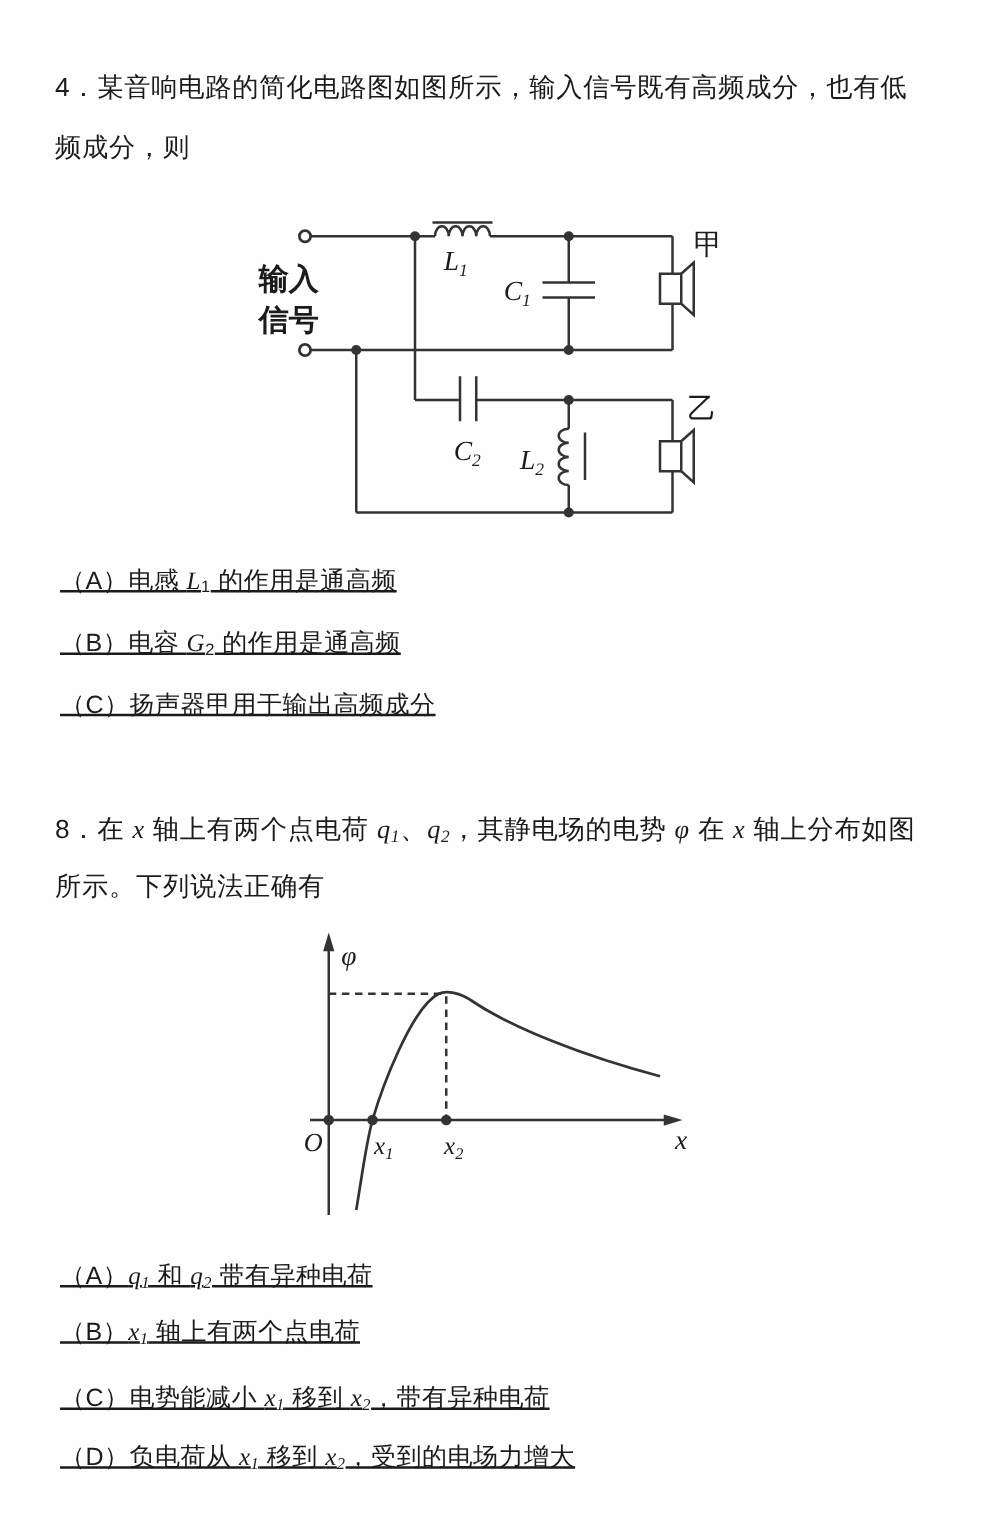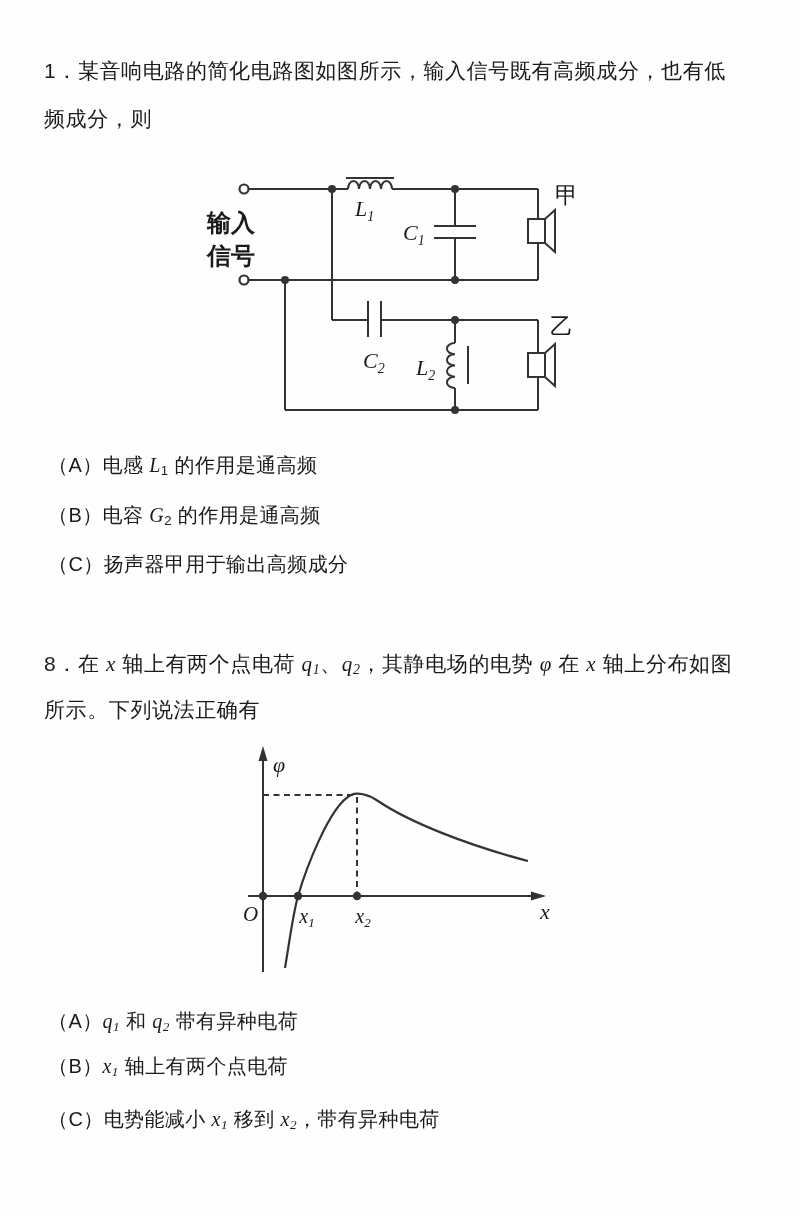--- a/index.html
+++ b/index.html
@@ -1,36 +1,36 @@
 <!DOCTYPE html>
 <html><head>
 <meta charset="utf-8">
 <style>
   html,body{margin:0;padding:0;background:#ffffff;}
   #page{
     position:relative;width:800px;height:1216px;background:#fefefe;overflow:hidden;
     font-family:"Liberation Sans","DejaVu Sans",sans-serif;color:#1b1b1b;
   }
   .qline{position:absolute;font-size:21px;line-height:1.3;letter-spacing:0.6px;white-space:nowrap;}
-  .opt{position:absolute;font-size:20px;line-height:1.3;letter-spacing:0.4px;white-space:nowrap;}
+  .opt{position:absolute;font-size:20px;line-height:1.3;letter-spacing:0.4px;white-space:nowrap;text-decoration:underline;}
   .seg-n{}
   .seg-i{font-family:"Liberation Serif","DejaVu Serif",serif;font-style:italic;}
   .seg-s{font-size:0.66em;vertical-align:-0.22em;}
   .seg-is{font-family:"Liberation Serif","DejaVu Serif",serif;font-style:italic;font-size:0.66em;vertical-align:-0.25em;}
   svg{position:absolute;}
   svg text{fill:#1b1b1b;}
   .ser{font-family:"Liberation Serif","DejaVu Serif",serif;font-style:italic;}
   .cjk{font-family:"Liberation Sans","DejaVu Sans",sans-serif;}
 </style>
 </head>
 <body>
 
 <div id="page">
 
-  <div class="qline" style="left:44px;top:57px">1．某音响电路的简化电路图如图所示，输入信号既有高频成分，也有低</div>
+  <div class="qline" style="left:44px;top:57px">4．某音响电路的简化电路图如图所示，输入信号既有高频成分，也有低</div>
   <div class="qline" style="left:44px;top:105px">频成分，则</div>
 
   <svg style="left:192px;top:160px" width="400" height="265" viewBox="0 0 400 265">
     <g stroke="#333" stroke-width="2" fill="none">
 
       <line x1="56" y1="29" x2="156" y2="29"></line>
       <line x1="200" y1="29" x2="346" y2="29"></line>
 
       <path d="M156,29 a5.5,8 0 0 1 11,0 a5.5,8 0 0 1 11,0 a5.5,8 0 0 1 11,0 a5.5,8 0 0 1 11,0"></path>
       <line x1="154" y1="18" x2="202" y2="18"></line>
@@ -119,14 +119,15 @@
     <text class="ser" x="38" y="30" font-size="22">φ</text>
     <text class="ser" x="305" y="177" font-size="22">x</text>
     <text class="ser" x="8" y="179" font-size="21">O</text>
     <text class="ser" x="72" y="181" font-size="20" text-anchor="middle"><tspan>x</tspan><tspan font-size="13" dy="4">1</tspan></text>
     <text class="ser" x="128" y="181" font-size="20" text-anchor="middle"><tspan>x</tspan><tspan font-size="13" dy="4">2</tspan></text>
   </svg>
 
   <div class="opt" style="left:48px;top:1008px"><span class="seg-n">（A）</span><span class="seg-i">q</span><span class="seg-is">1</span><span class="seg-n"> 和 </span><span class="seg-i">q</span><span class="seg-is">2</span><span class="seg-n"> 带有异种电荷</span></div>
   <div class="opt" style="left:48px;top:1053px"><span class="seg-n">（B）</span><span class="seg-i">x</span><span class="seg-is">1</span><span class="seg-n"> 轴上有两个点电荷</span></div>
   <div class="opt" style="left:48px;top:1106px"><span class="seg-n">（C）电势能减小 </span><span class="seg-i">x</span><span class="seg-is">1</span><span class="seg-n"> 移到 </span><span class="seg-i">x</span><span class="seg-is">2</span><span class="seg-n">，带有异种电荷</span></div>
+  <div class="opt" style="left:48px;top:1153px"><span class="seg-n">（D）负电荷从 </span><span class="seg-i">x</span><span class="seg-is">1</span><span class="seg-n"> 移到 </span><span class="seg-i">x</span><span class="seg-is">2</span><span class="seg-n">，受到的电场力增大</span></div>
 
 </div>
 
 </body></html>

